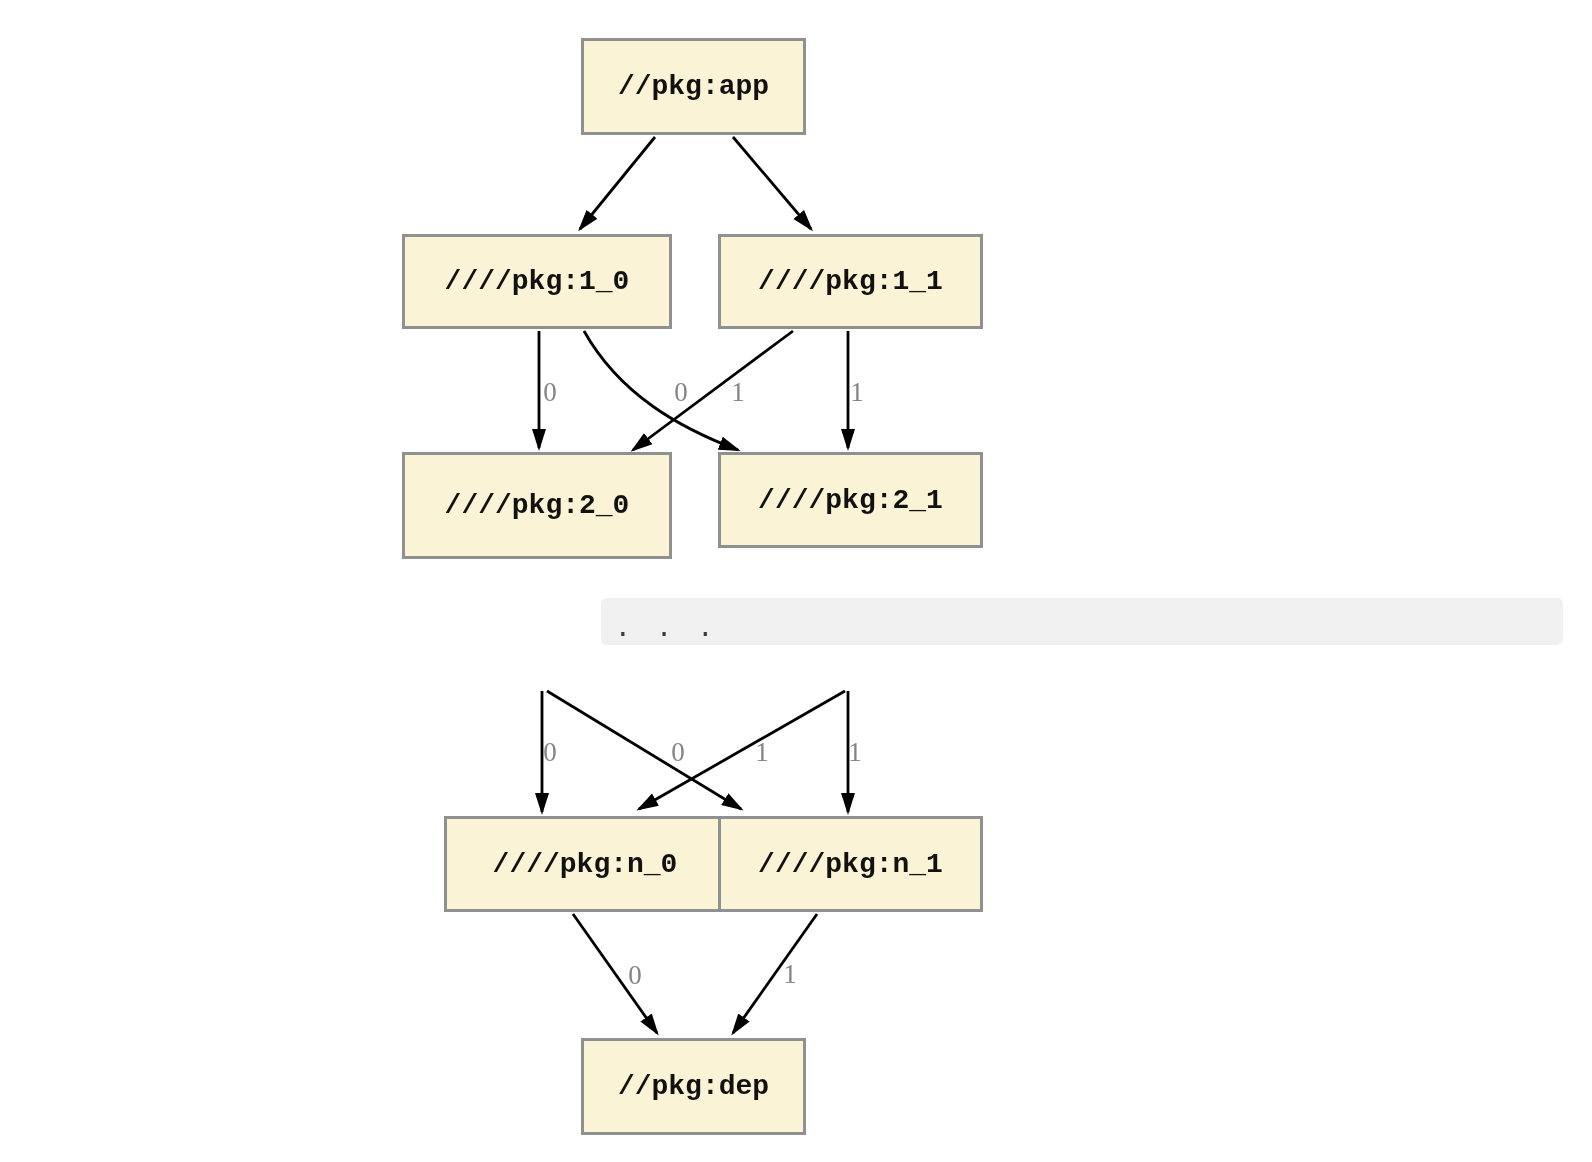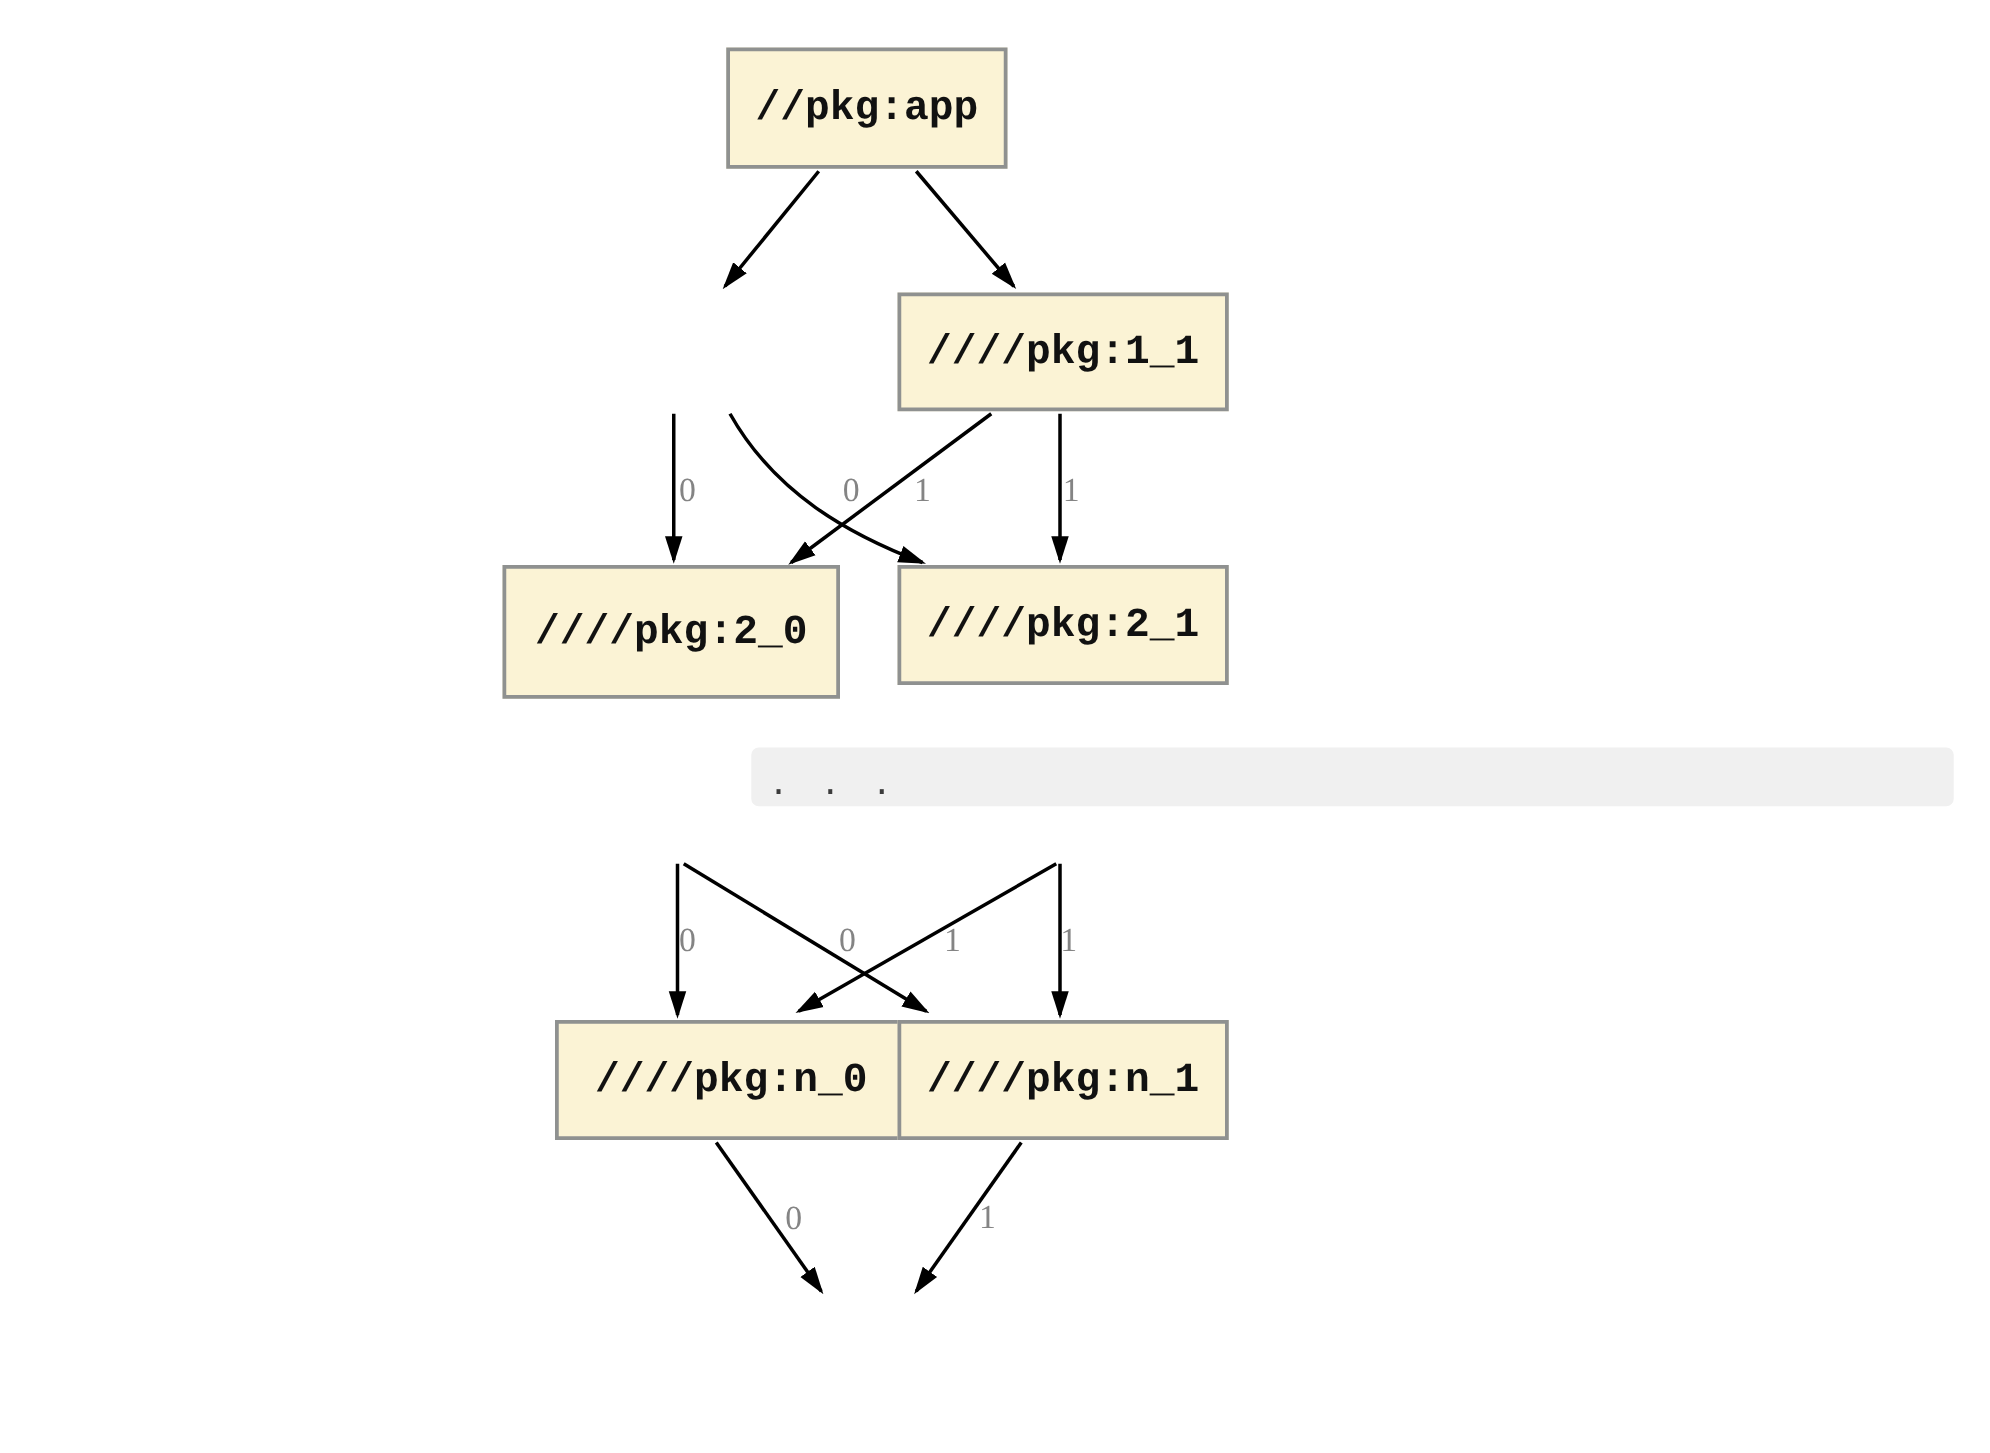--- a/index.html
+++ b/index.html
@@ -34,21 +34,21 @@
   #arrowhead path { fill: var(--edge-color); }
   .node {
     position: absolute;
     box-sizing: border-box;
     background: var(--node-fill);
     border: 3px solid var(--node-border);
     display: flex;
     align-items: center;
     justify-content: center;
     font-family: "Liberation Mono", "DejaVu Sans Mono", monospace;
-    font-size: 33px;
+    font-size: 28px;
     font-weight: 700;
     color: var(--node-text);
     white-space: nowrap;
   }
   .edge-label {
     position: absolute;
     transform: translate(-50%, -50%);
     font-family: "Liberation Serif", "DejaVu Serif", serif;
     font-size: 27px;
     color: var(--edge-label);
@@ -96,35 +96,37 @@
     <path class="edge" d="M 547 691 L 741 809" marker-end="url(#arrowhead)"></path>
     <path class="edge" d="M 845 691 L 639 809" marker-end="url(#arrowhead)"></path>
     <path class="edge" d="M 848 691 L 848 812" marker-end="url(#arrowhead)"></path>
 
     <path class="edge" d="M 573 914 L 657 1033" marker-end="url(#arrowhead)"></path>
     <path class="edge" d="M 817 914 L 733 1033" marker-end="url(#arrowhead)"></path>
   </svg>
 
   <div class="node" style="left:581px; top:38px;  width:225px; height:97px;">//pkg:app</div>
 
+  <div class="node" style="left:402px; top:234px; width:270px; height:95px;">////pkg:1_0</div>
 
   <div class="node" style="left:718px; top:234px; width:265px; height:95px;">////pkg:1_1</div>
 
   <div class="node" style="left:402px; top:452px; width:270px; height:107px;">////pkg:2_0</div>
 
   <div class="node" style="left:718px; top:452px; width:265px; height:96px;font-family:Liberation Mono, monospace;">////pkg:2_1</div>
 
   <div id="continuation-band">
     <span id="ellipsis-dots">. . .</span>
   </div>
 
   <div class="node" style="left:400px; top:816px; width:282px; height:96px;margin-left:44px;">////pkg:n_0</div>
 
   <div class="node" style="left:718px; top:816px; width:265px; height:96px;">////pkg:n_1</div>
 
+  <div class="node" style="left:581px; top:1038px; width:225px; height:97px;">//pkg:dep</div>
 
   <span class="edge-label" style="left:550px; top:392px;">0</span>
   <span class="edge-label" style="left:681px; top:392px;">0</span>
   <span class="edge-label" style="left:738px; top:392px;">1</span>
   <span class="edge-label" style="left:857px; top:392px;">1</span>
 
   <span class="edge-label" style="left:550px; top:752px;">0</span>
   <span class="edge-label" style="left:678px; top:752px;">0</span>
   <span class="edge-label" style="left:762px; top:752px;">1</span>
   <span class="edge-label" style="left:855px; top:752px;">1</span>

